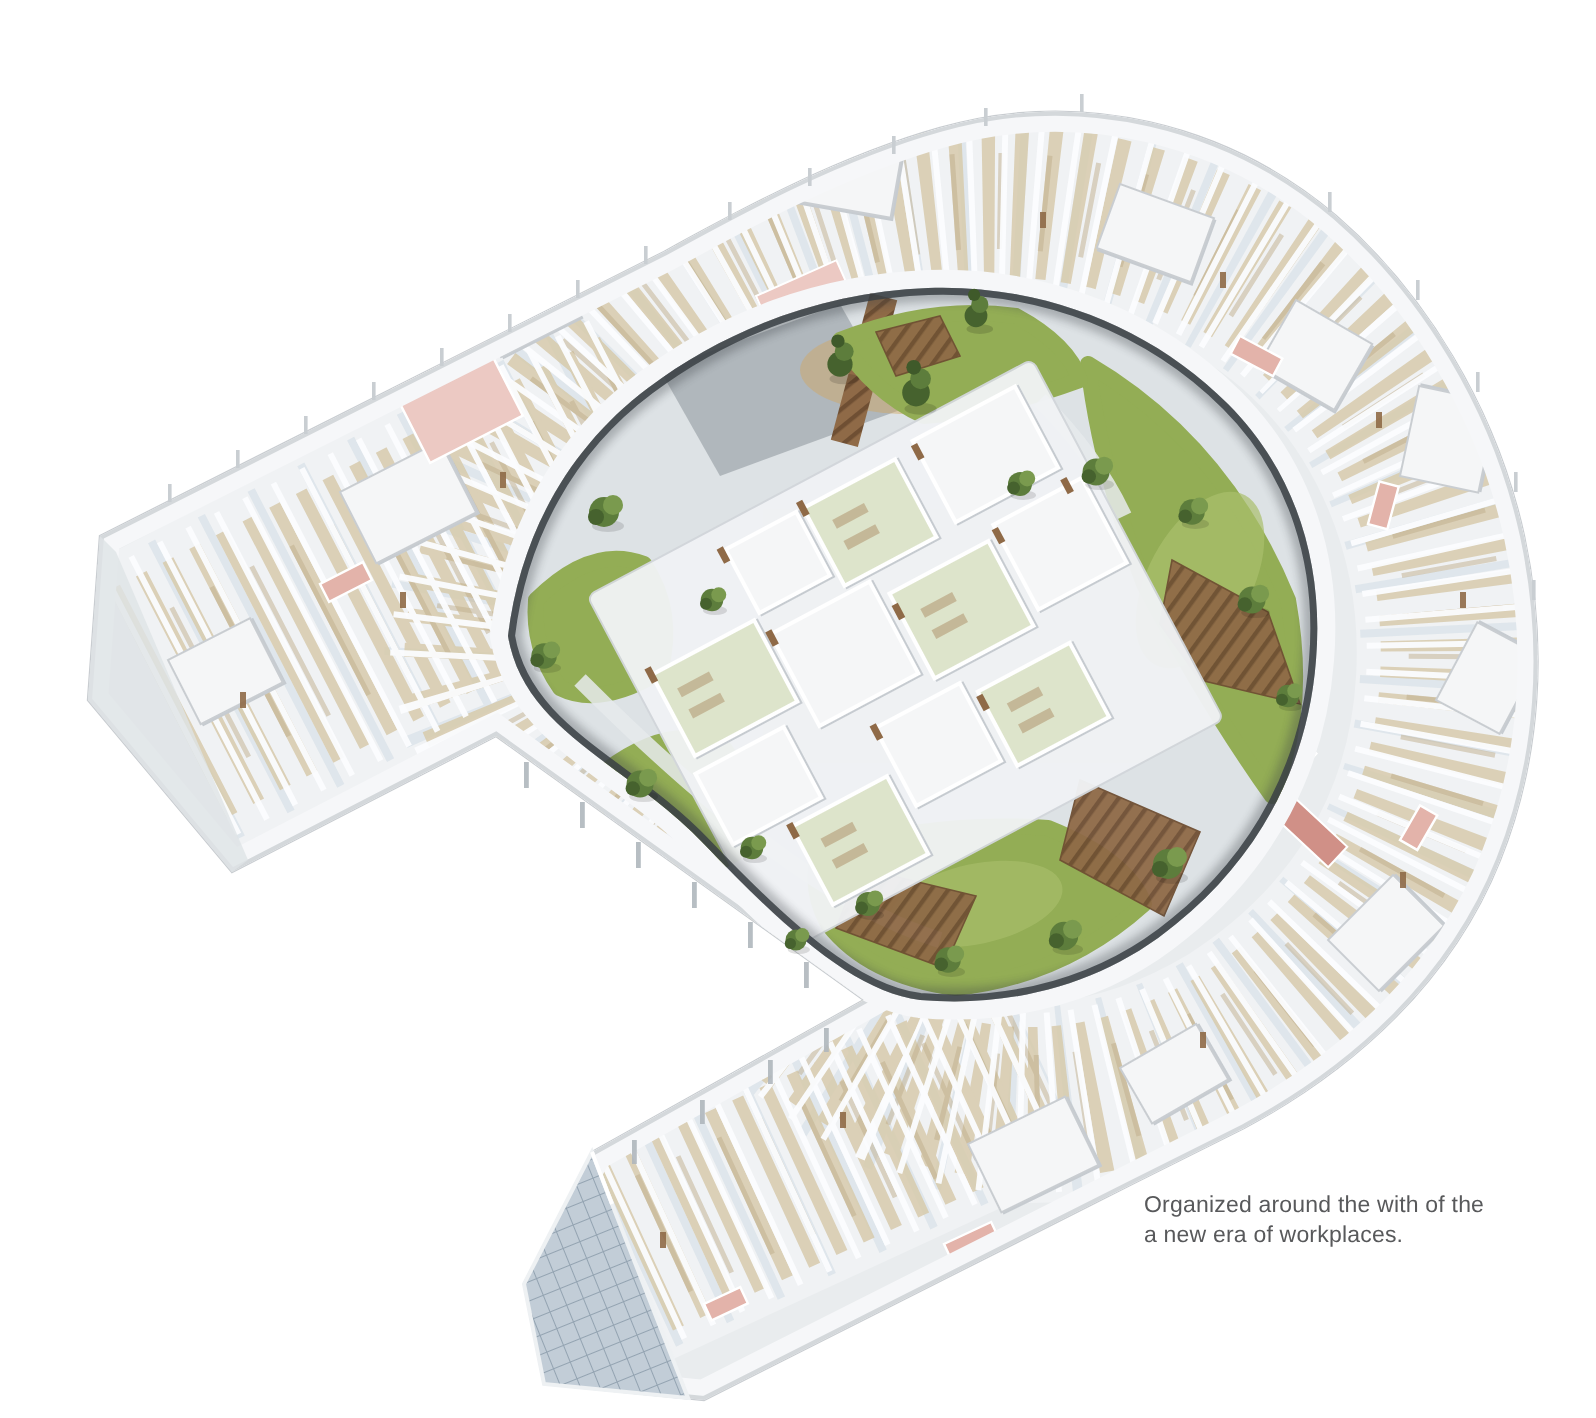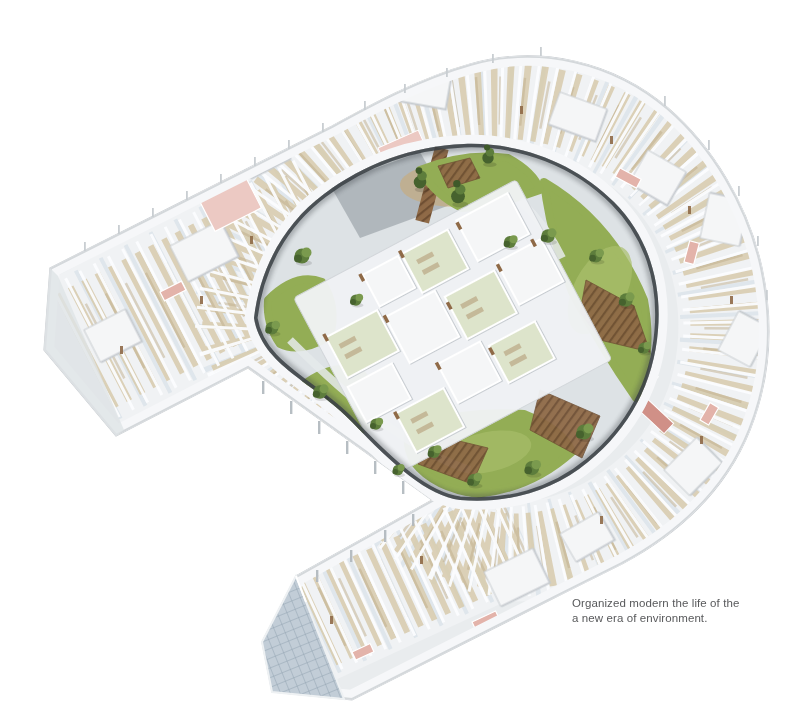--- a/index.html
+++ b/index.html
@@ -286,16 +286,16 @@
 
   <g>
     <polygon class="glassface" points="296,576 262,642 272,692 344,699 306,602"></polygon>
     <line x1="296" y1="576" x2="306" y2="602" stroke="#ffffff" stroke-width="2"></line>
   </g>
 
   <polygon points="50,268 44,350 116,436 124,430 58,276" fill="#dfe3e6" opacity=".8"></polygon>
 </svg>
 
 <div class="caption">
-  <div>Organized modern the life of the</div>
-  <div>a new era of environment.</div>
+  <div>Organized around the with of the</div>
+  <div>a new era of workplaces.</div>
 </div>
 </div>
 
 </body></html>

